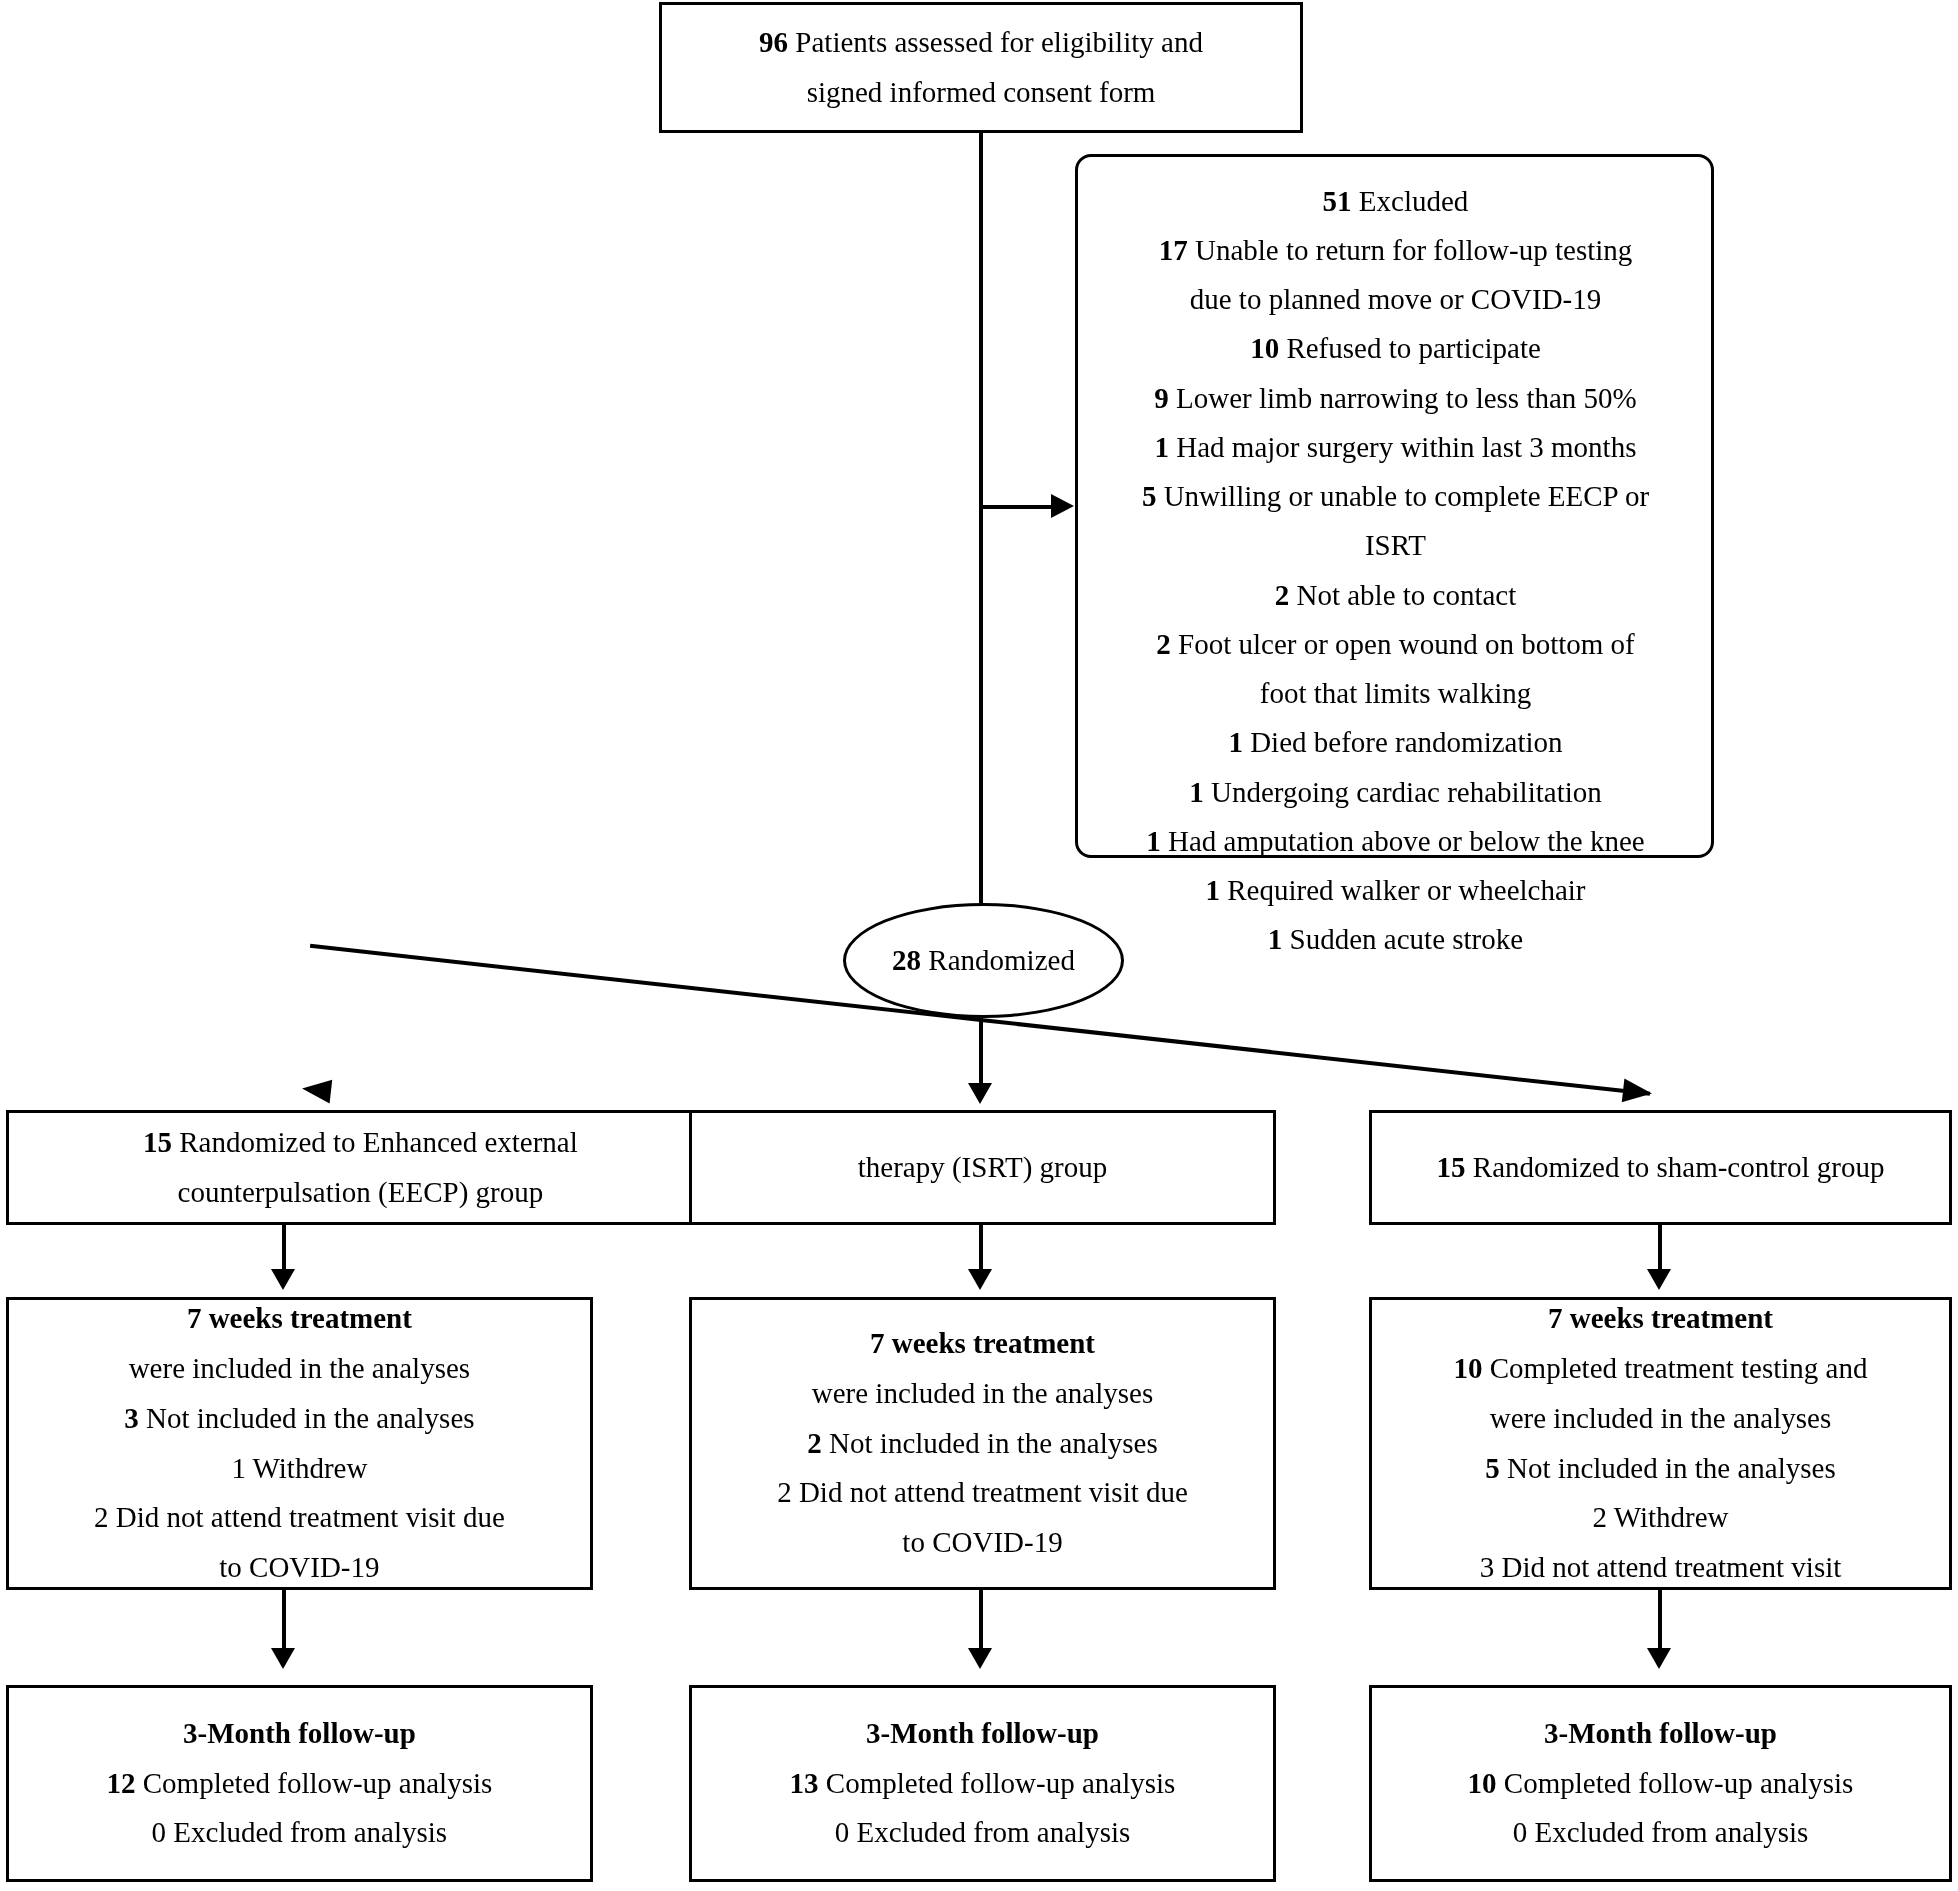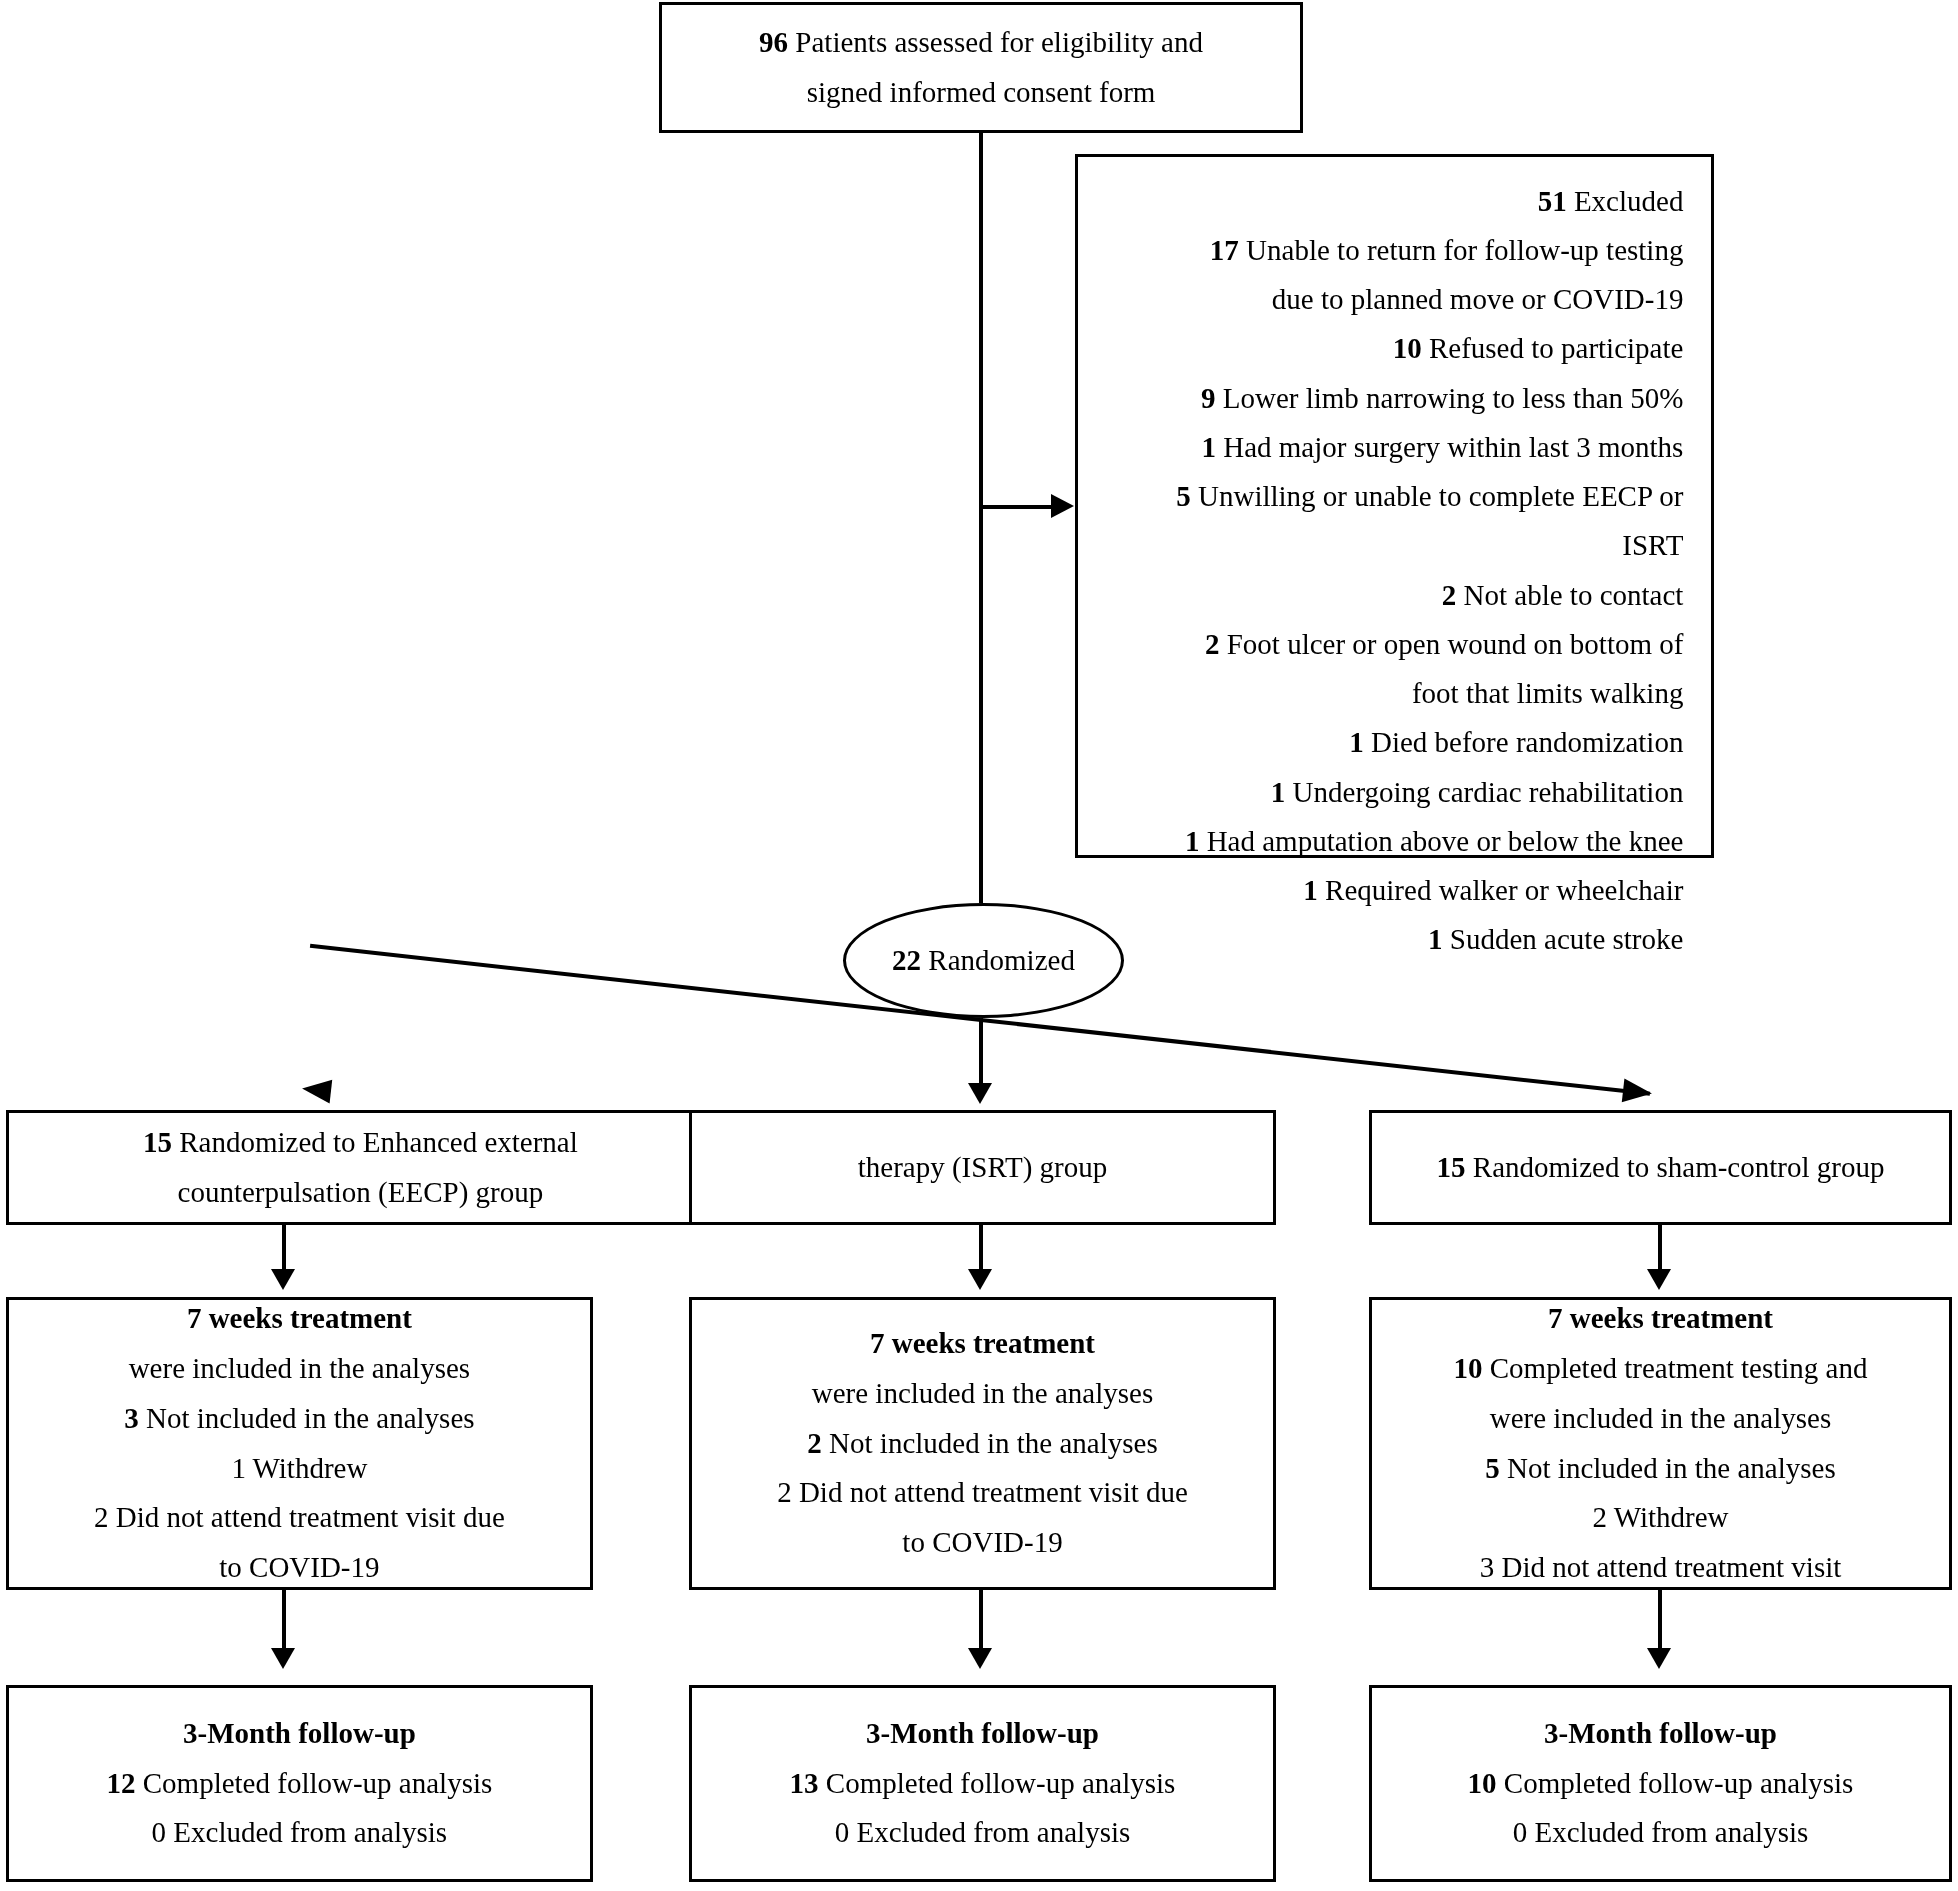--- a/index.html
+++ b/index.html
@@ -37,22 +37,23 @@
   .node p {
     margin: 12px;
     padding: 0;
   }
   .node b { font-weight: bold; }
 
   
   .node.listbox {
     align-items: flex-start;
     justify-content: flex-start;
-    text-align: right;
+    text-align: center;
     padding: 13.7px 15.6px 9.8px 17.6px;
+    border-radius: 16px;
   }
   .node.listbox p { line-height: 1.285; }
 
   
   .ellipse {
     position: absolute;
     box-sizing: border-box;
     border: 3.9px solid #000000;
     border-radius: 50%;
     background: #ffffff;
@@ -181,21 +182,21 @@
 
       <p>
         <b>1</b><span> Sudden acute stroke</span>
       </p>
     </div>
   </div>
 
   <div class="ellipse" style="left:843px; top:903px; width:281px; height:115px;">
     <div class="inner">
       <p>
-        <b>22</b><span> Randomized</span>
+        <b>28</b><span> Randomized</span>
       </p>
     </div>
   </div>
 
   <div class="diag" style="left:981px; top:1018px; width:675px; transform: rotate(186.3deg);"></div>
   <div class="diag-head" style="left:302px; top:1078px; transform: rotate(186.3deg);"></div>
 
   <div class="vline" style="left:979px; top:1018px; height:78px;"></div>
   <div class="arrow-down" style="left:968px; top:1083px;"></div>
 

